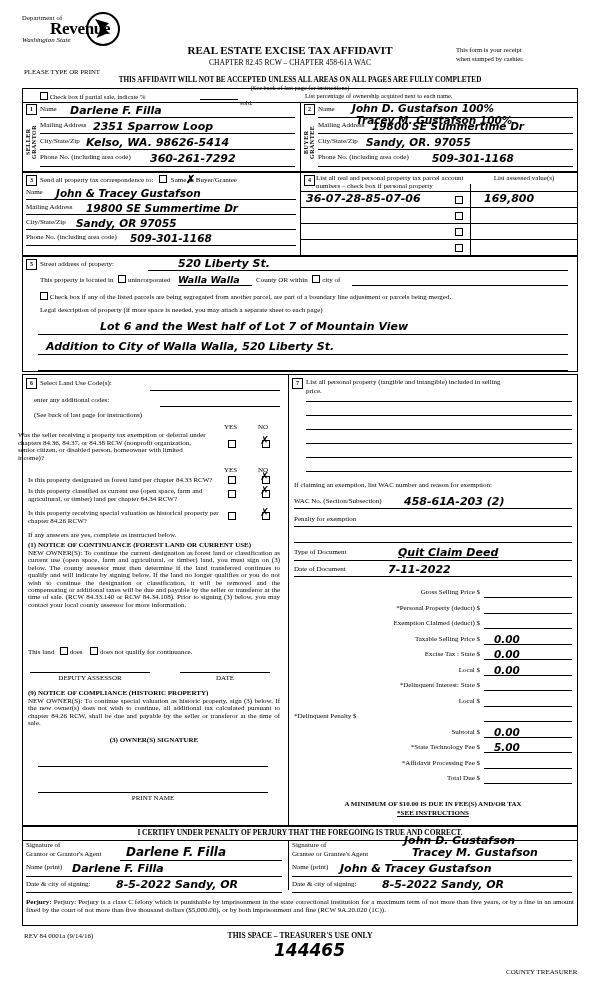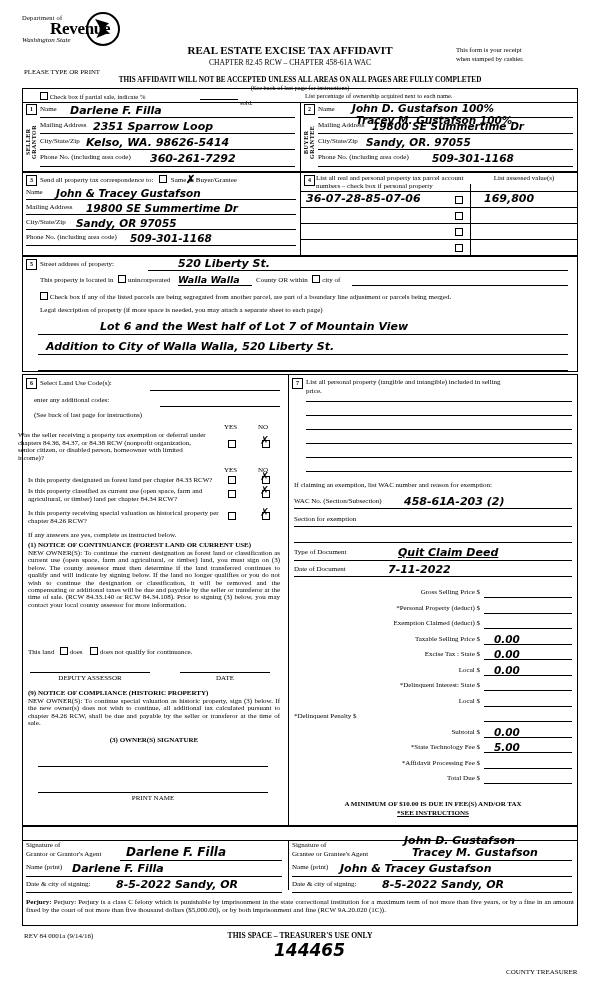--- a/index.html
+++ b/index.html
@@ -243,21 +243,21 @@
   <div class="ln" style="left:306px;top:429px;width:266px;"></div>
   <div class="ln" style="left:306px;top:443px;width:266px;"></div>
   <div class="ln" style="left:306px;top:457px;width:266px;"></div>
   <div class="ln" style="left:306px;top:471px;width:266px;"></div>
 
   <div class="fld tiny" style="left:294px;top:481px;">If claiming an exemption, list WAC number and reason for exemption:</div>
   <div class="fld lbl" style="left:294px;top:497px;">WAC No. (Section/Subsection)</div>
   <div class="ln" style="left:294px;top:508px;width:278px;"></div>
   <div class="hw" style="left:404px;top:495px;font-size:11px;">458-61A-203 (2)</div>
 
-  <div class="fld lbl" style="left:294px;top:515px;">Section for exemption</div>
+  <div class="fld lbl" style="left:294px;top:515px;">Penalty for exemption</div>
   <div class="ln" style="left:294px;top:526px;width:278px;"></div>
   <div class="ln" style="left:294px;top:542px;width:278px;"></div>
 
   <div class="fld lbl" style="left:294px;top:548px;">Type of Document</div>
   <div class="ln" style="left:294px;top:560px;width:278px;"></div>
   <div class="hw" style="left:398px;top:546px;font-size:11px;text-decoration:underline;">Quit Claim Deed</div>
   <div class="fld lbl" style="left:294px;top:565px;">Date of Document</div>
   <div class="ln" style="left:294px;top:576px;width:278px;"></div>
   <div class="hw" style="left:388px;top:563px;font-size:11px;">7-11-2022</div>
 
@@ -292,20 +292,21 @@
       <div class="fld lbl" style="left: 294px; top: 758.5px; width: 186px; text-align: right;">*Affidavit Processing Fee $</div>
       <div class="ln" style="left: 484px; top: 767.5px; width: 88px;"></div>
       <div class="fld lbl" style="left: 294px; top: 774px; width: 186px; text-align: right;">Total Due $</div>
       <div class="ln" style="left: 484px; top: 783px; width: 88px;"></div>
     </div>
 
   <div class="fld tiny b c" style="left:294px;top:800px;width:278px;">A MINIMUM OF $10.00 IS DUE IN FEE(S) AND/OR TAX</div>
   <div class="fld tiny b c" style="left:294px;top:809px;width:278px;text-decoration:underline;">*SEE INSTRUCTIONS</div>
 
   <div class="box" style="left:22px;top:826px;width:556px;height:100px;"></div>
+  <div class="fld b c" style="left:22px;top:828px;width:556px;font-size:7.4px;">I CERTIFY UNDER PENALTY OF PERJURY THAT THE FOREGOING IS TRUE AND CORRECT.</div>
   <div class="hl" style="left:22px;top:840px;width:556px;"></div>
   <div class="vl" style="left:288px;top:840px;height:50px;"></div>
 
   <div class="fld lbl" style="left:26px;top:841px;">Signature of</div>
   <div class="fld lbl" style="left:26px;top:850px;">Grantor or Grantor's Agent</div>
   <div class="ln" style="left:120px;top:860px;width:162px;"></div>
   <div class="hw" style="left:126px;top:845px;font-size:12px;">Darlene F. Filla</div>
 
   <div class="fld lbl" style="left:292px;top:841px;">Signature of</div>
   <div class="fld lbl" style="left:292px;top:850px;">Grantee or Grantee's Agent</div>

